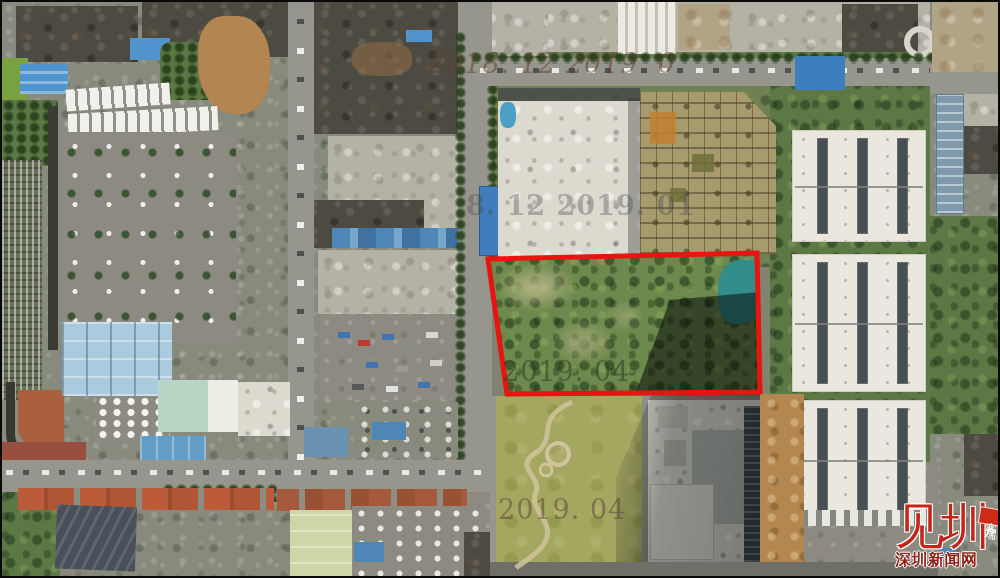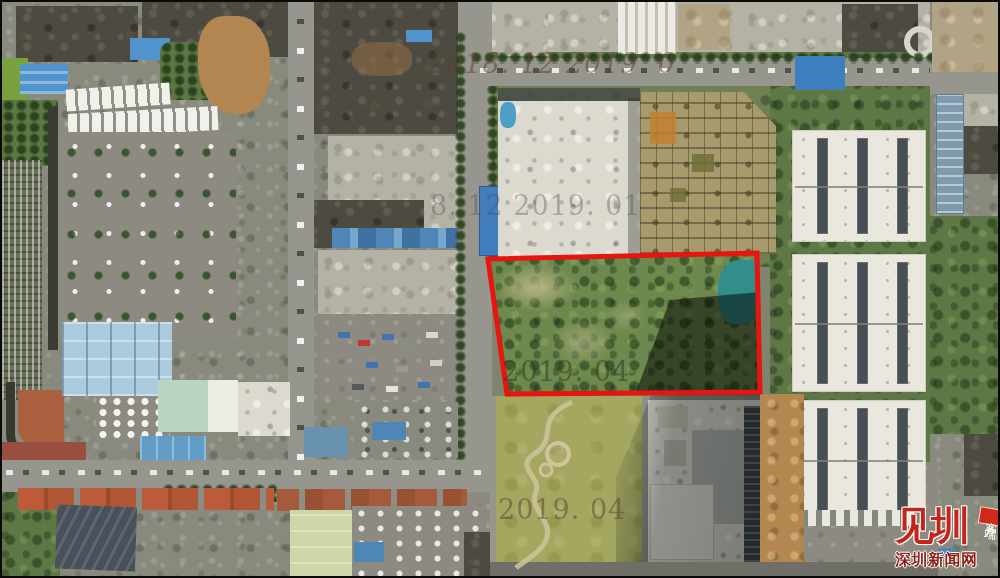--- a/index.html
+++ b/index.html
@@ -66,21 +66,21 @@
   .cars-h{background-image:repeating-linear-gradient(90deg,#e9e9e4 0 7px,transparent 7px 17px,#50524e 17px 23px,transparent 23px 36px);}
   .warehouse{background-color:#e9e7de;border:1px solid #cfcdc0;background-image:
     radial-gradient(circle, rgba(120,120,112,.45) 1px, transparent 2px);background-size:21px 17px;}
   .wstripe{top:7px;bottom:7px;width:11px;background:#474e54;box-shadow:inset 0 0 0 1px rgba(255,255,255,.18);}
   .wseam{left:2px;right:2px;top:50%;height:2px;background:rgba(130,130,122,.8);}
 
   
   .wm{font-family:"DejaVu Serif", serif;font-size:27px;letter-spacing:1px;white-space:nowrap;font-weight:500;}
 
   .logo{left:891px;top:504px;width:107px;height:72px;}
-  .logo-brand{left:2px;top:-4px;font-size:39px;line-height:48px;font-weight:700;color:#c4251a;letter-spacing:-3px;
+  .logo-brand{left:2px;top:-4px;font-size:49px;line-height:48px;font-weight:400;color:#c4251a;letter-spacing:-3px;
     text-shadow:1px 1px 0 #fff,-1px -1px 0 #fff,1px -1px 0 #fff,-1px 1px 0 #fff;}
   .logo-site{left:2px;top:44px;font-size:16px;font-weight:bold;color:#8e2318;letter-spacing:.5px;
     text-shadow:1px 0 0 #fff,-1px 0 0 #fff,0 1px 0 #fff,0 -1px 0 #fff;}
   .logo-tag{right:-3px;top:2px;width:24px;padding:3px 2px;background:#ce2a18;color:#fff;
     writing-mode:vertical-rl;text-orientation:upright;font-size:12px;line-height:14px;letter-spacing:3px;
     transform:rotate(9deg);border:1px solid rgba(255,255,255,.9);text-align:center;}
 </style>
 </head>
 <body>
 
@@ -250,21 +250,21 @@
   </div>
 
   <svg width="996" height="574" viewBox="0 0 996 574" style="left:0;top:0;">
     <path d="M570,400 C530,418 558,436 532,452 C512,466 540,474 534,490 C526,508 552,518 544,538 C538,552 520,560 514,566" fill="none" stroke="#cfc49b" stroke-width="5" opacity="0.85"></path>
     <circle cx="556" cy="452" r="11" fill="rgba(190,180,140,.25)" stroke="#cfc49b" stroke-width="4"></circle>
     <circle cx="544" cy="468" r="6" fill="rgba(190,180,140,.25)" stroke="#cfc49b" stroke-width="3"></circle>
     <polygon points="486,257 755,251 758,390 505,392" fill="none" stroke-width="5" stroke-linejoin="miter" stroke="#e81410"></polygon>
   </svg>
 
   <div class="wm" style="left:426px;top:46px;color:rgba(95,60,40,.5);font-style:italic;">2018. 12  2019. 0</div>
-  <div class="wm" style="left:428px;top:188px;color:rgba(70,70,78,.35);">8. 12  2019. 01</div>
+  <div class="wm" style="left:464px;top:188px;color:rgba(70,70,78,.35);font-weight:bold;">8. 12  2019. 01</div>
   <div class="wm" style="left:500px;top:354px;color:rgba(45,58,35,.55);">2019. 04</div>
   <div class="wm" style="left:496px;top:492px;color:rgba(85,62,55,.5);">2019. 04</div>
 
   <div class="logo">
     <div class="logo-brand">见圳</div>
     <div class="logo-site">深圳新闻网</div>
     <div class="logo-tag">客户端</div>
   </div>
 </div>
 

